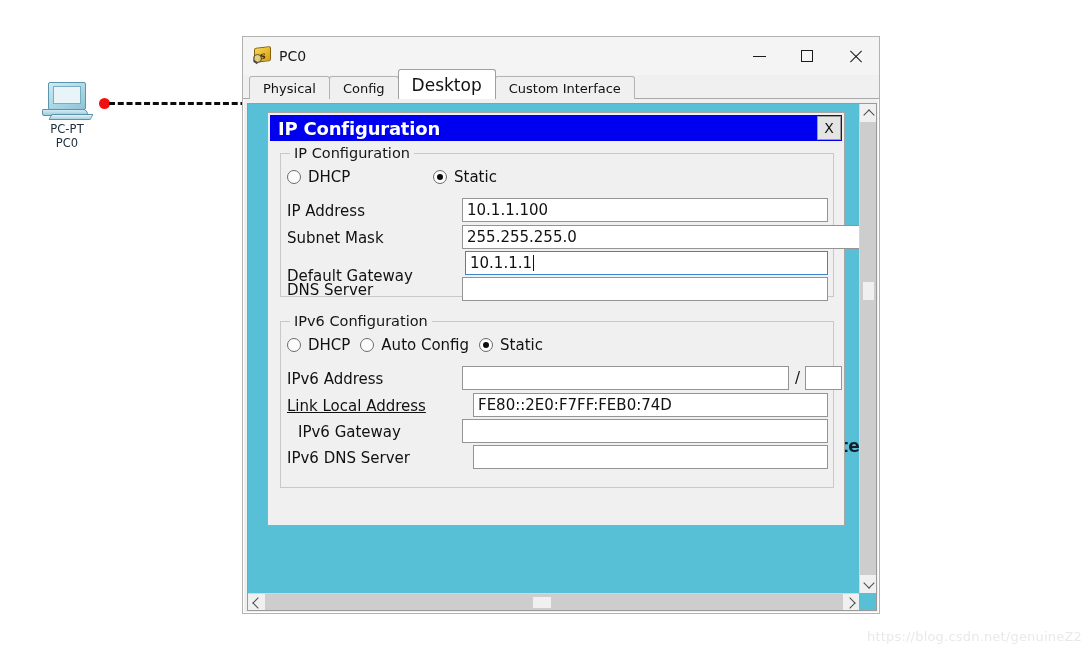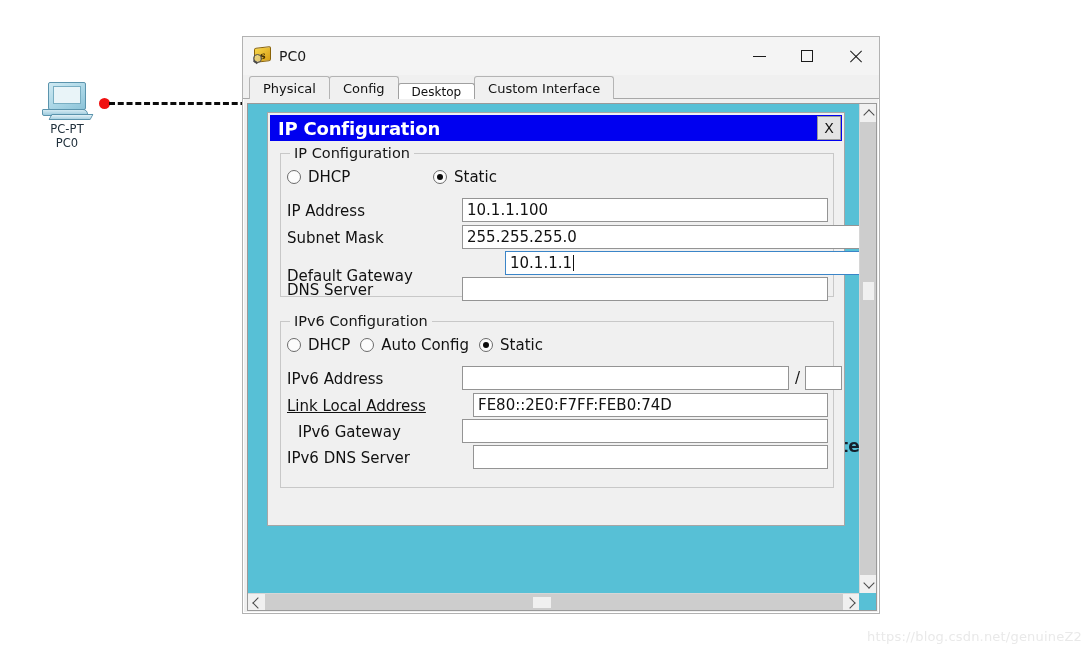--- a/index.html
+++ b/index.html
@@ -215,23 +215,23 @@
     border: 1px solid #b4b4b4;
     border-bottom: none;
     border-radius: 3px 3px 0 0;
     margin-right: -1px;
     position: relative;
     z-index: 1;
     box-sizing: border-box;
   }
   .tab.active {
     background: #ffffff;
-    height: 16px;
+    height: 30px;
     z-index: 3;
-    font-size: 12px;
+    font-size: 17px;
     border-color: #a0a0a0;
   }
 
   
   .desktop-wrap {
     position: absolute;
     left: 4px; top: 66px;
     width: 630px; height: 508px;
     background: #f2f2f2;
     border: 1px solid #9a9a9a;
@@ -536,21 +536,21 @@
             </div>
           </div>
 
           <div class="field-label" style="left:6px; top:48px;text-align:center;">IP Address</div>
           <div class="field-input" style="left:181px; top:44px; width:366px;">10.1.1.100</div>
 
           <div class="field-label" style="left:6px; top:75px;">Subnet Mask</div>
           <div class="field-input" style="left:181px; top:71px; width:398px;">255.255.255.0</div>
 
           <div class="field-label" style="left:6px; top:101px;margin-top:12px;">Default Gateway</div>
-          <div class="field-input focused" style="left:184px; top:97px; width:363px;margin-left:40px;">
+          <div class="field-input focused" style="left:184px; top:97px; width:363px;">
             <span>10.1.1.1</span>
             <span class="caret"></span>
           </div>
 
           <div class="field-label" style="left:6px; top:127px;">DNS Server</div>
           <div class="field-input" style="left:181px; top:123px; width:366px;"></div>
         </div>
 
         <div class="group" style="left:12px; top:208px; width:554px; height:167px;">
           <div class="group-title">IPv6 Configuration</div>

